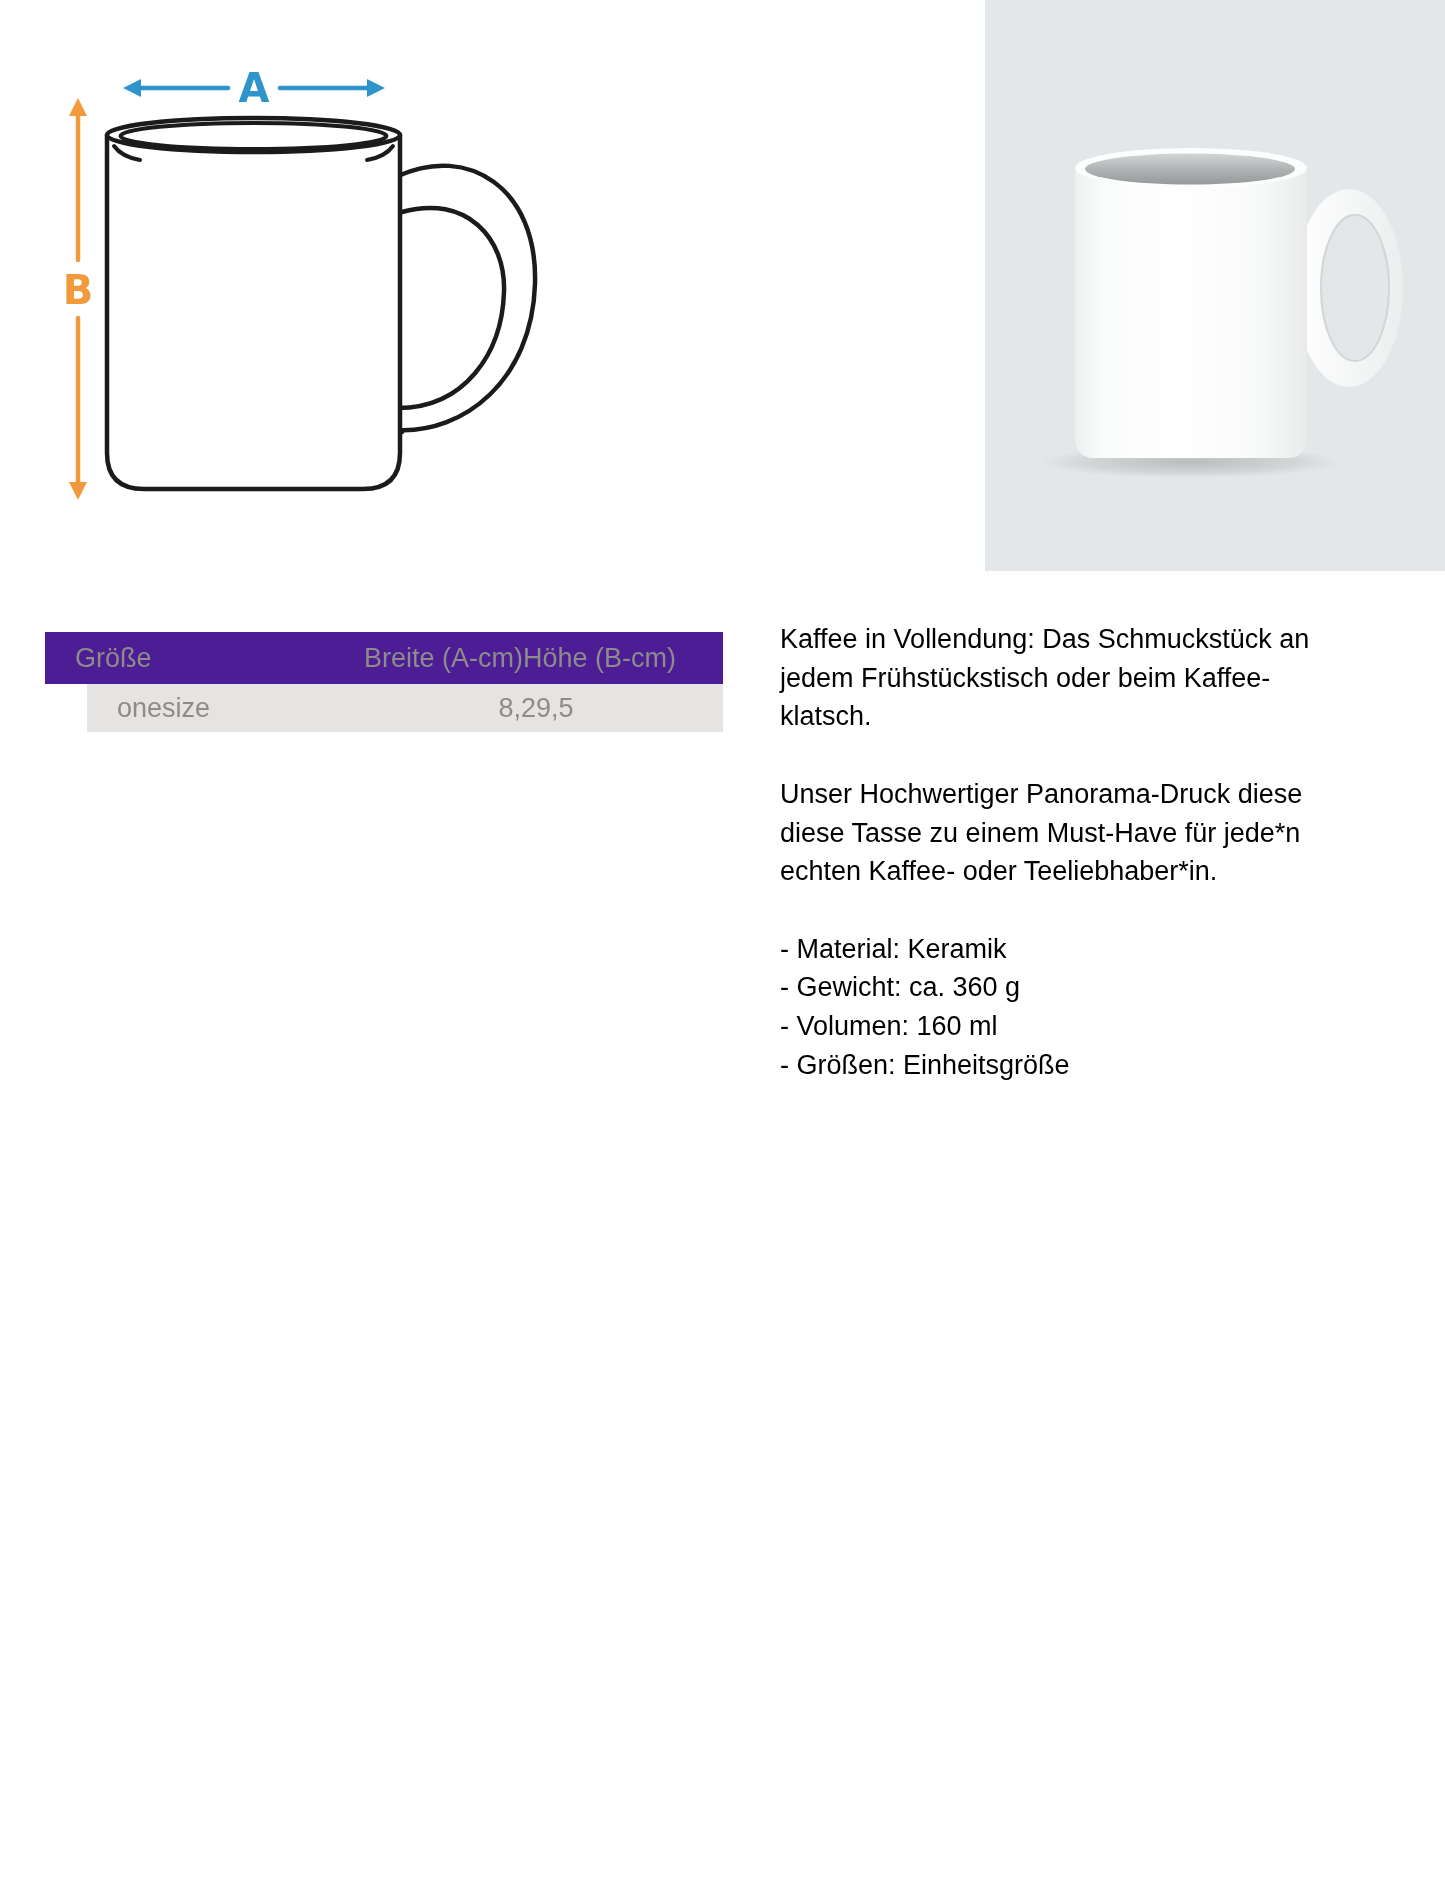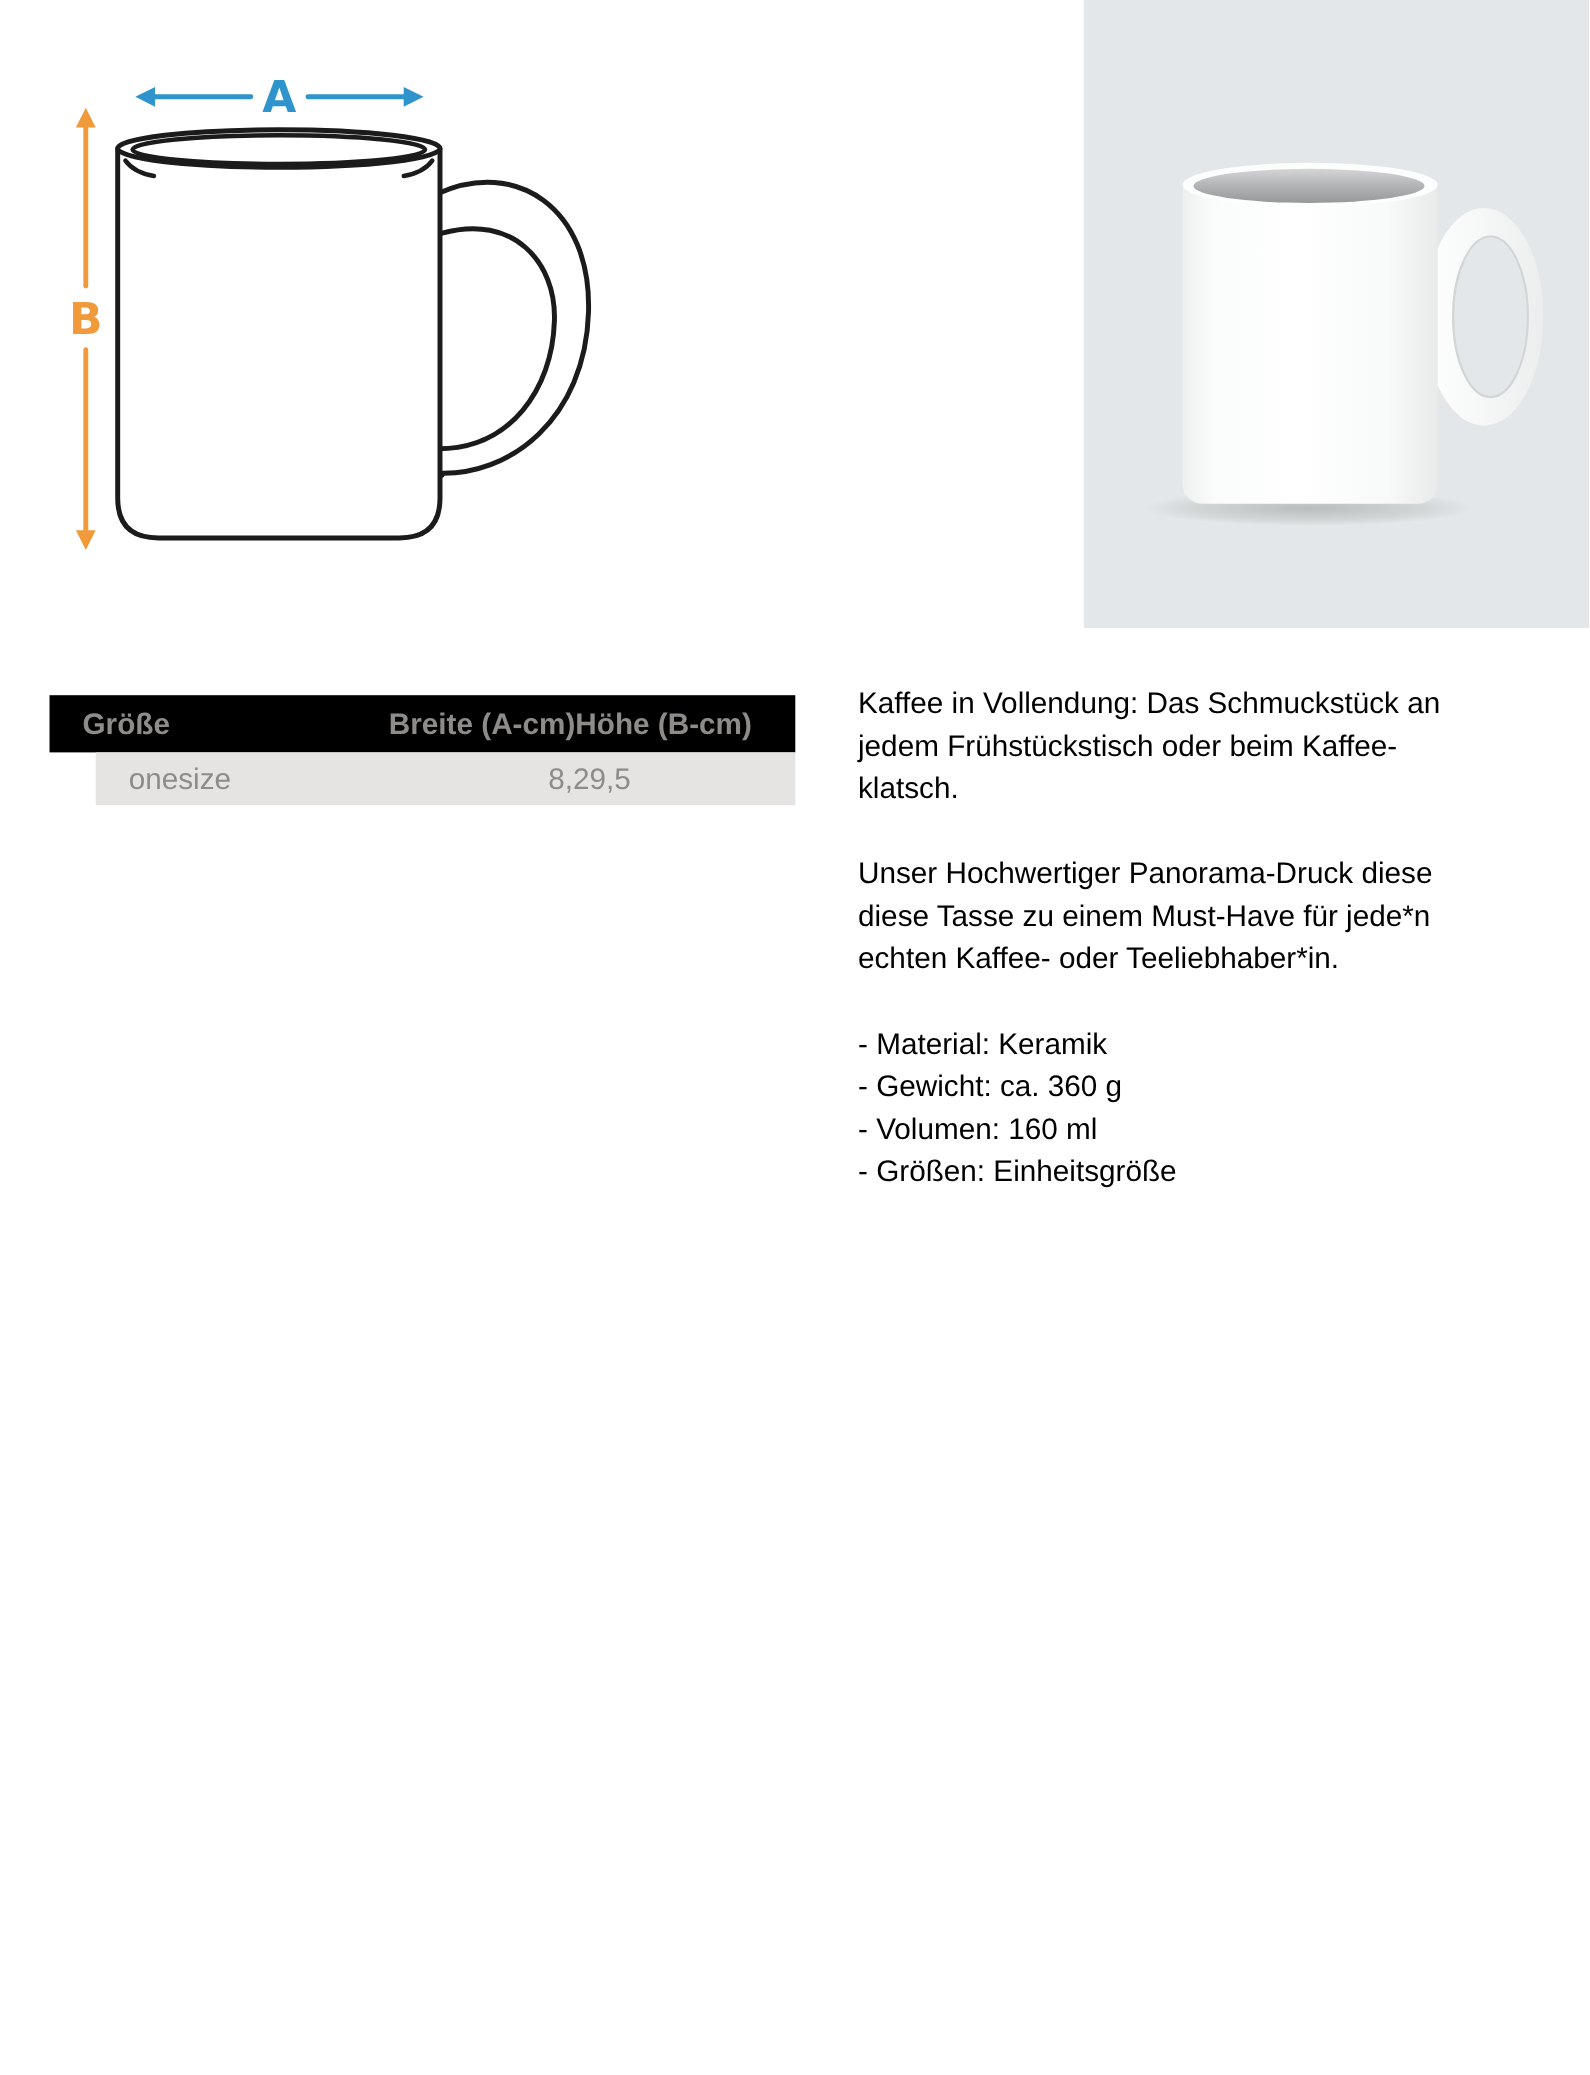--- a/index.html
+++ b/index.html
@@ -7,21 +7,21 @@
     position:relative;width:1445px;height:1886px;background:#ffffff;overflow:hidden;
     font-family:"Liberation Sans", sans-serif;
   }
   
   #size-diagram{position:absolute;left:40px;top:40px;width:520px;height:470px;}
   
   #product-photo{position:absolute;left:985px;top:0;width:460px;height:571px;}
   
   #size-table{position:absolute;left:45px;top:632px;width:678px;font-size:27px;color:#8d8c8a;}
   #size-table .tr{display:flex;align-items:center;}
-  #size-table .tr.head{background:#000000;height:52px;font-weight:bold;}
+  #size-table .tr.head{background:#4c1d95;height:52px;}
   #size-table .tr.data{background:#e6e4e2;height:48px;margin-left:42px;}
   #size-table .c1{width:217px;padding-left:30px;box-sizing:border-box;}
   #size-table .c2{width:261px;text-align:right;}
   #size-table .c3{width:200px;}
   
   #description{position:absolute;left:780px;top:620px;width:610px;
     font-size:27px;line-height:38.7px;color:#000000;}
   #description .para{margin:0 0 38.7px 0;}
   #description .para:last-child{margin-bottom:0;}
 </style>

